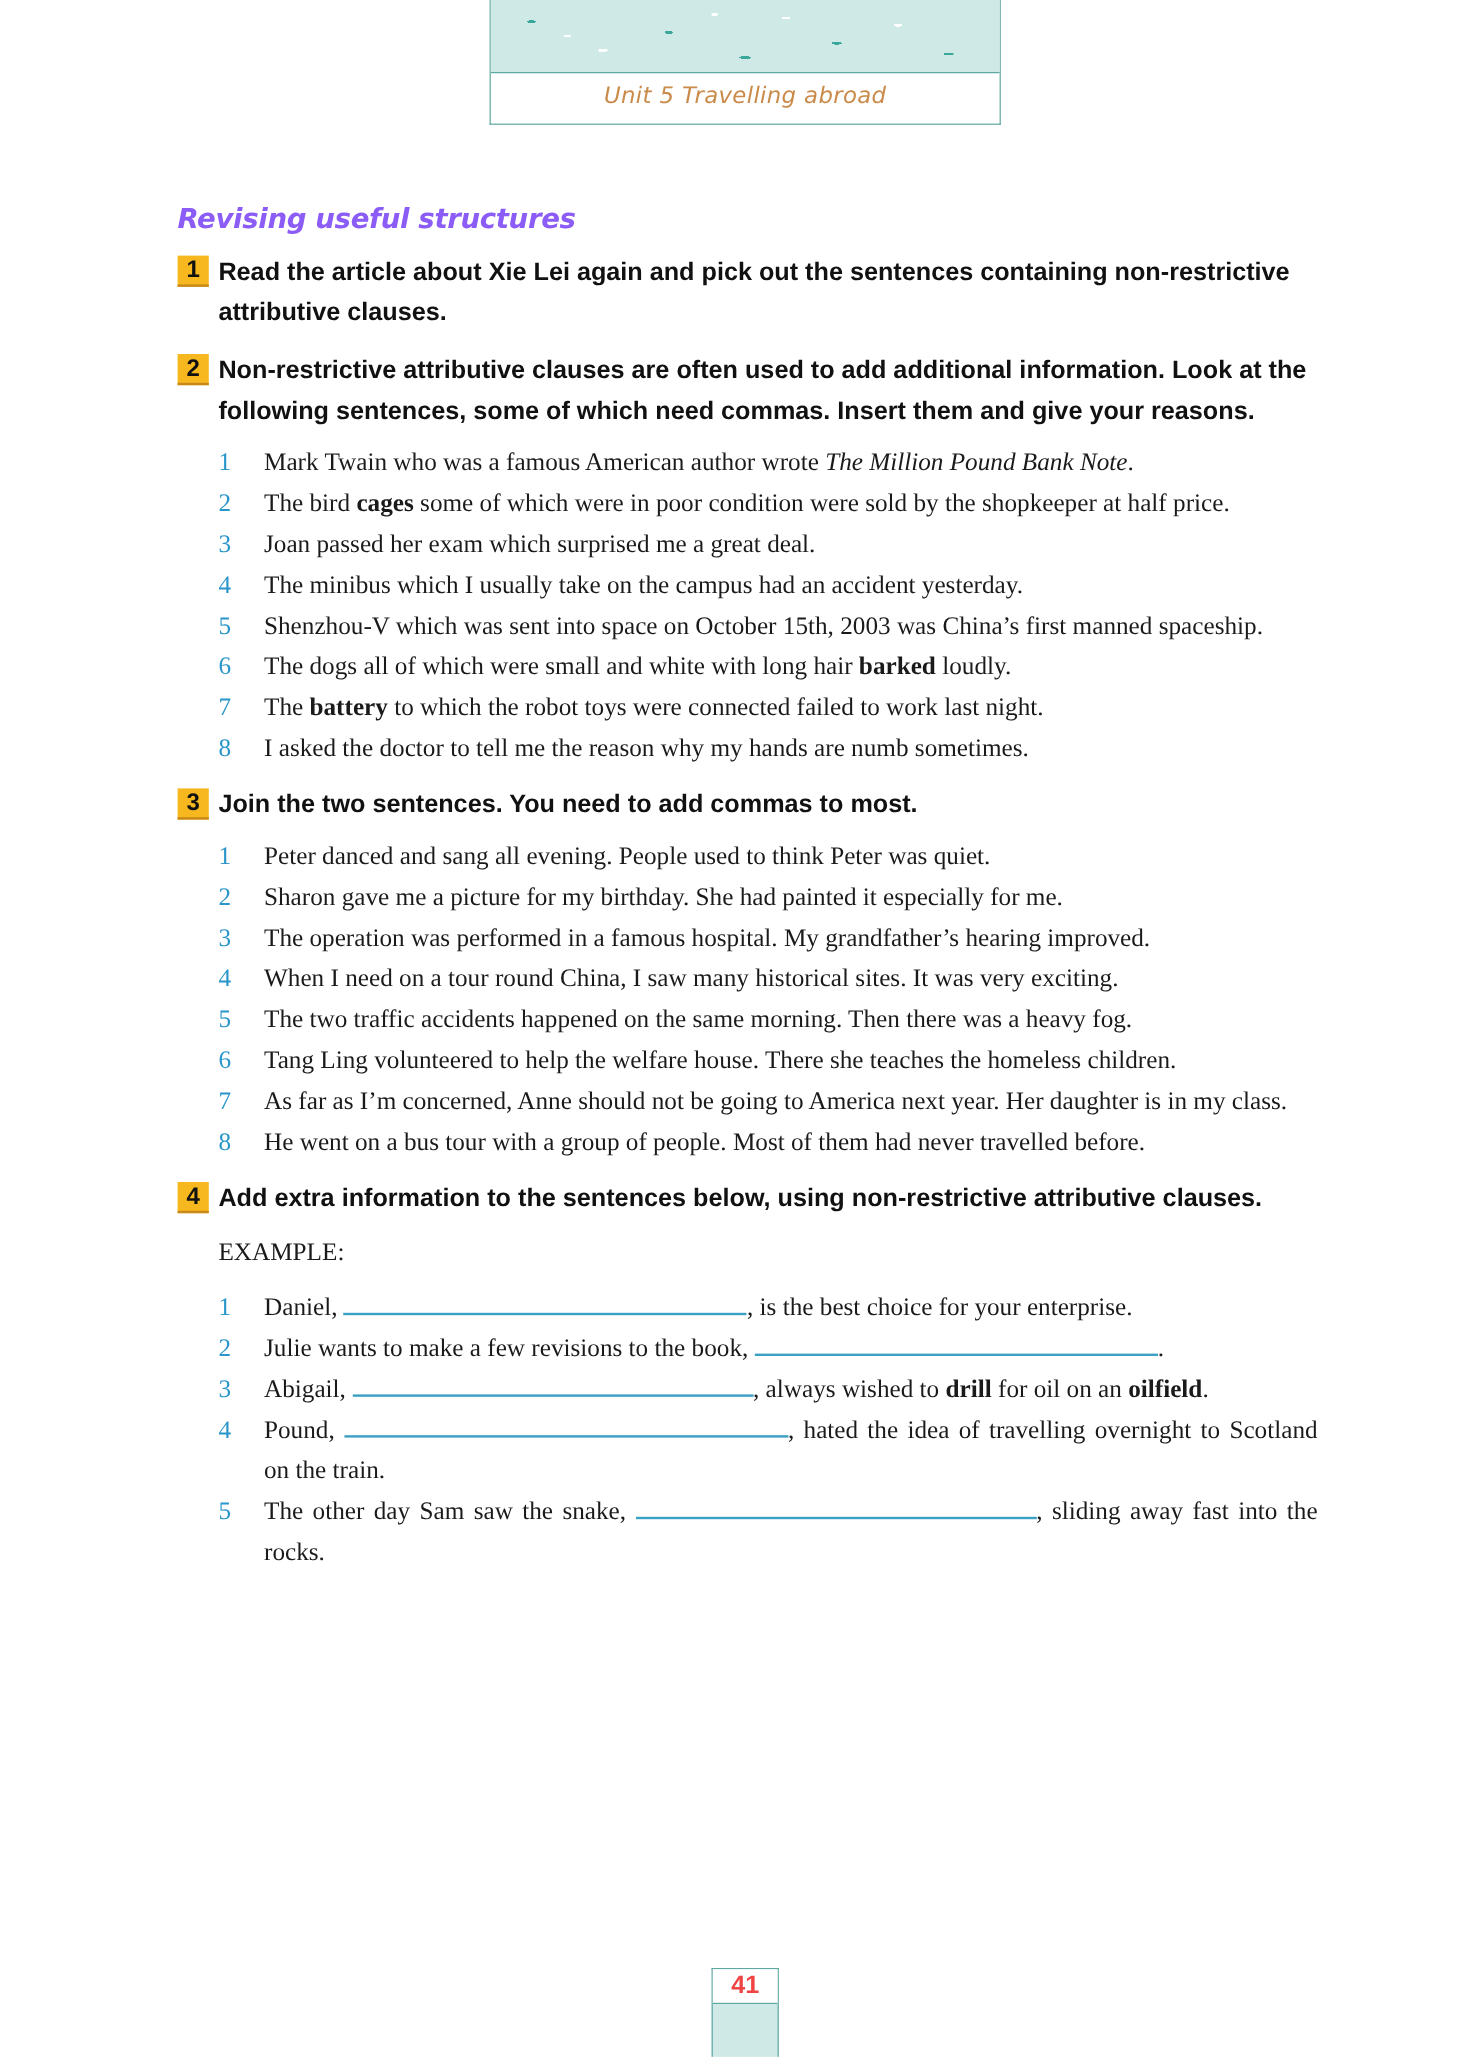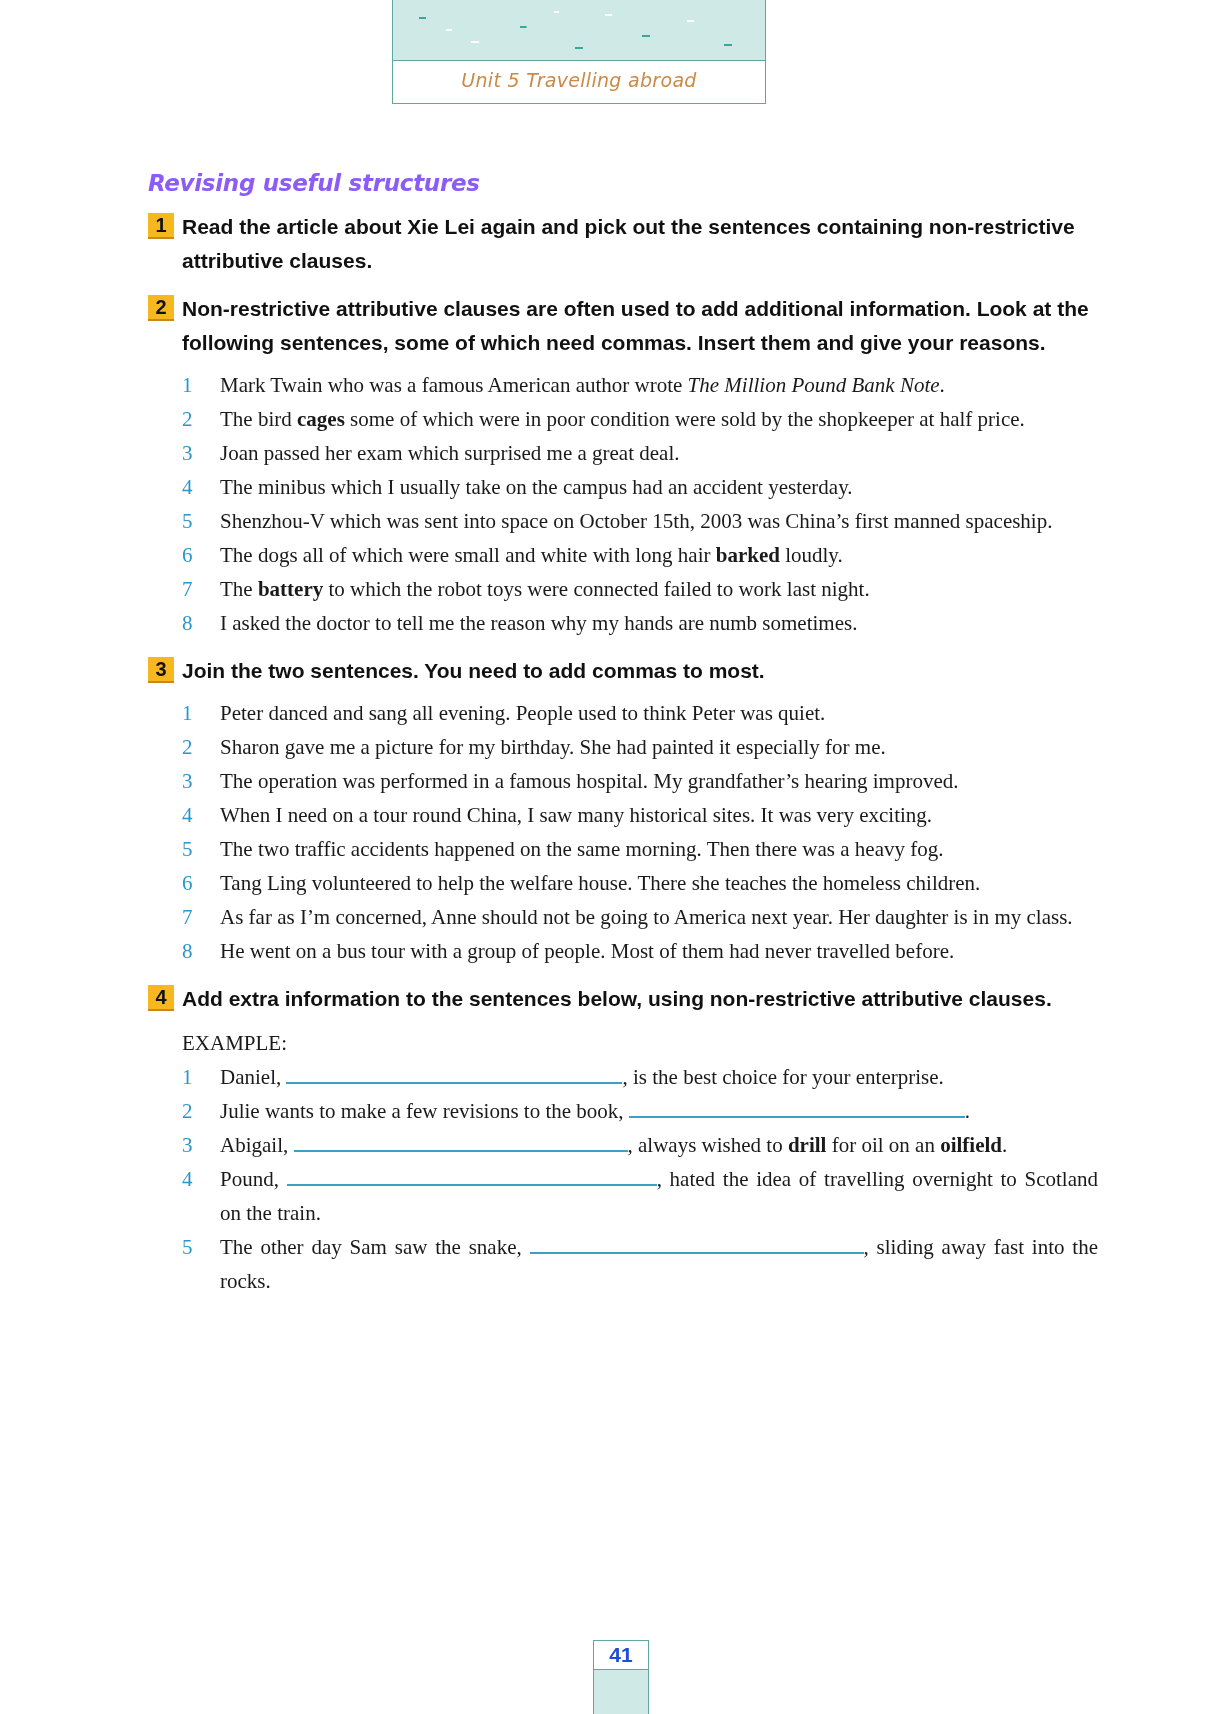--- a/index.html
+++ b/index.html
@@ -2,21 +2,21 @@
 <html><head>
   <meta charset="utf-8">
   <style>
     html, body { margin: 0; padding: 0; background: #ffffff; }
     body {
       width: 1222px; height: 1714px; position: relative; overflow: hidden;
       font-family: "Liberation Serif", serif; color: #1a1a1a;
     }
     
     .banner {
-      position: absolute; left: 392px; top: 0; width: 374px; height: 104px;
+      position: absolute; left: 408px; top: 0; width: 426px; height: 104px;
       border: 1.5px solid #5fa7a0; border-top: none; box-sizing: border-box;
       background: #ffffff;
     }
     .banner-image {
       height: 60px; border-bottom: 1.5px solid #5fa7a0;
       background:
         radial-gradient(ellipse 6px 2px at 8% 30%, #3aa79a 60%, transparent 61%),
         radial-gradient(ellipse 7px 2px at 22% 70%, #ffffff 60%, transparent 61%),
         radial-gradient(ellipse 6px 2px at 35% 45%, #3aa79a 60%, transparent 61%),
         radial-gradient(ellipse 8px 2px at 50% 80%, #3aa79a 60%, transparent 61%),
@@ -58,36 +58,36 @@
 
     ol.items { list-style: none; margin: 8px 0 0 34px; padding: 0; }
     ol.items li {
       display: flex; font-size: 21px; line-height: 34px; color: #1a1a1a;
     }
     .num { flex: 0 0 38px; color: #2a96c9; }
     .itext { flex: 1; text-align: justify; }
     .itext b { font-weight: bold; }
     .itext i { font-style: italic; }
 
-    .example { margin: 10px 0 0 34px; font-size: 21px; line-height: 34px; }
+    .example { margin: 10px 0 12px 34px; font-size: 21px; line-height: 34px; }
     .blank {
       display: inline-block; border-bottom: 2px solid #3aa0c4; height: 18px; vertical-align: baseline;
     }
     .w1 { width: 336px; } .w2 { width: 336px; } .w3 { width: 334px; }
     .w4 { width: 370px; } .w5 { width: 334px; }
 
     .page-number {
       position: absolute; left: 593px; top: 1640px; width: 56px; height: 74px;
       border: 1.5px solid #5fa7a0; border-bottom: none; box-sizing: border-box;
       background: #cfe9e7;
     }
     .page-number .pn {
       background: #ffffff; height: 28px; border-bottom: 1.5px solid #5fa7a0;
       text-align: center; font-family: "Liberation Sans", sans-serif;
-      font-weight: bold; font-size: 21px; line-height: 28px; color: #1d4ed8;
+      font-weight: bold; font-size: 21px; line-height: 28px; color: #ef4444;
     }
   </style>
 </head>
 <body>
 
 <div class="banner">
   <div class="banner-image"></div>
   <div class="unit-title">Unit 5  Travelling abroad</div>
 </div>
 

